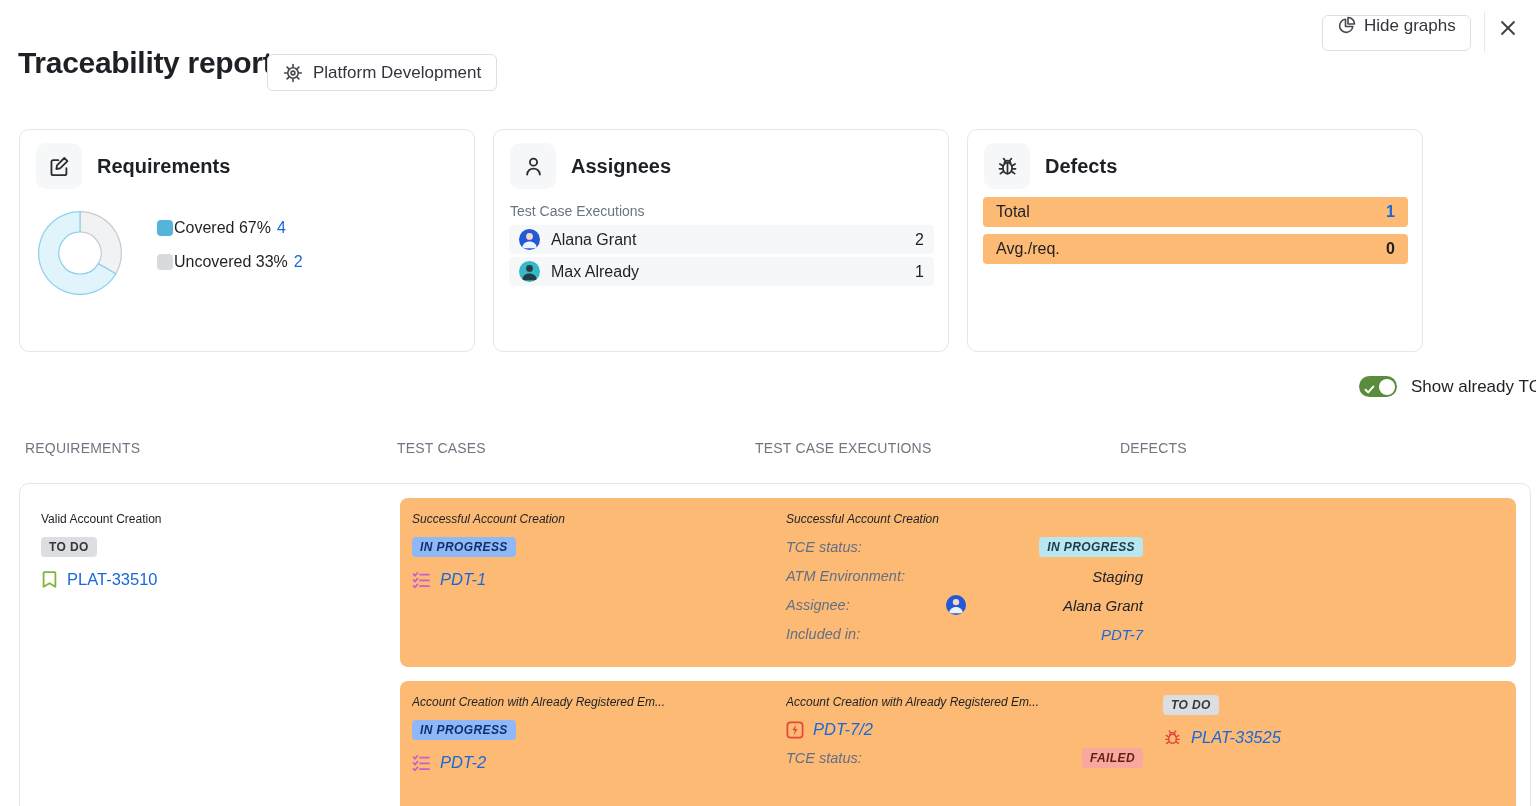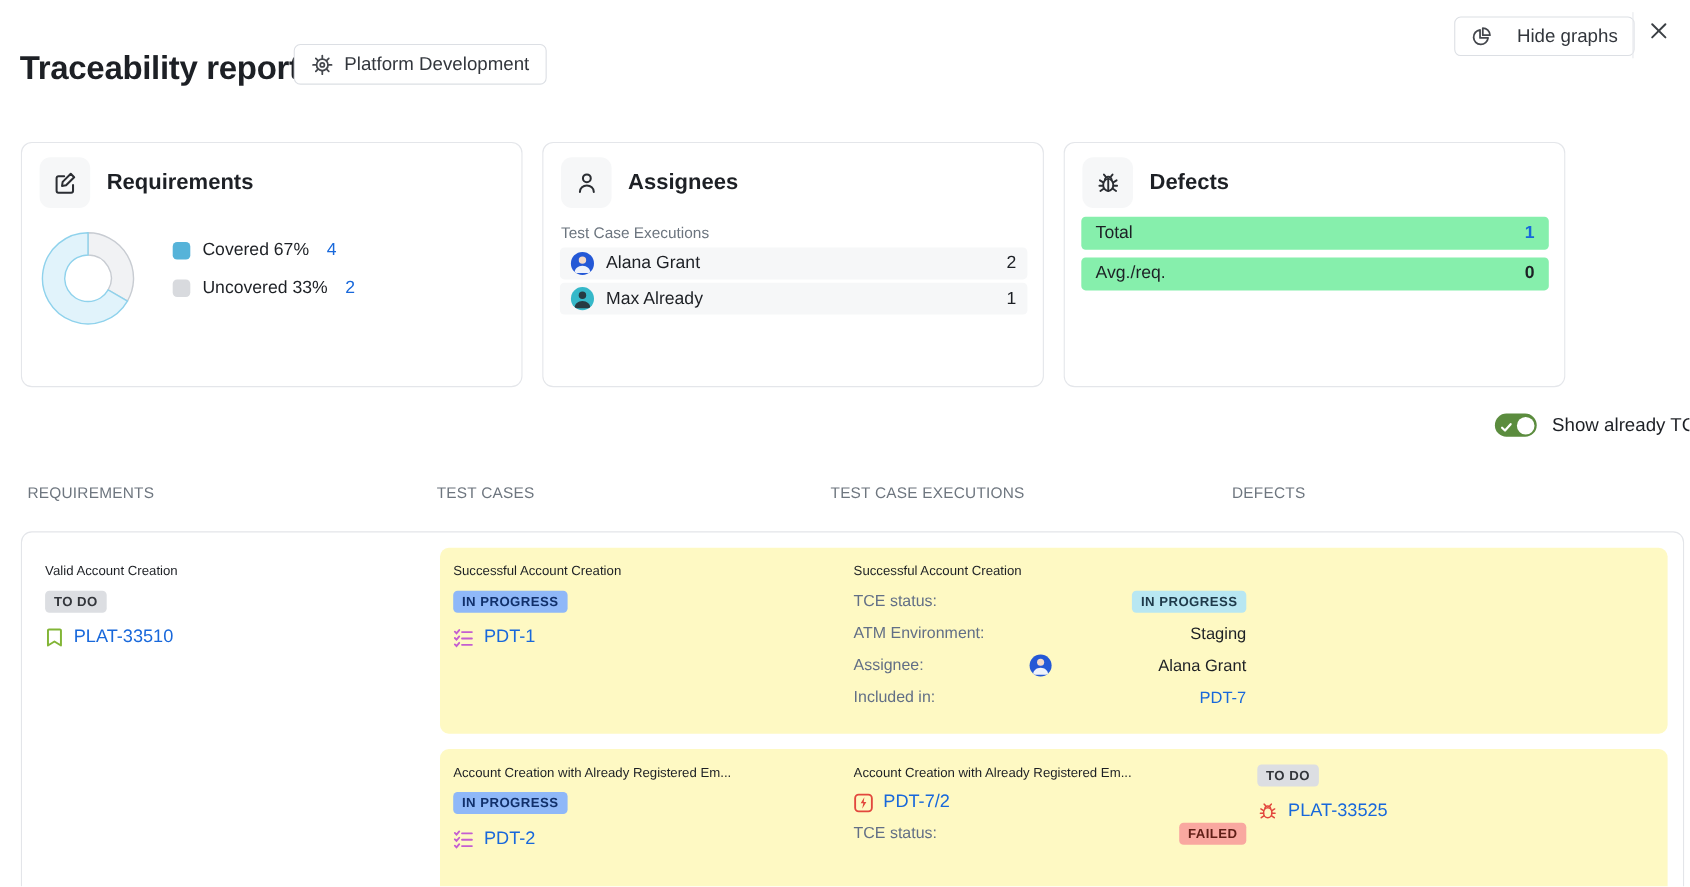--- a/index.html
+++ b/index.html
@@ -1,75 +1,75 @@
 <!DOCTYPE html>
 <html style="--link: #1868db; --accent-covered: #56b3d9; --uncovered: #d8dade; --toggle-on: #5b8c3e; --badge-todo-bg: #dcdee2; --badge-todo-text: #33363b; --badge-inprogress-bg: #8fb8f8; --badge-inprogress-text: #11306b; --badge-tce-inprogress-bg: #b8e7f2; --badge-tce-inprogress-text: #1e3a4a; --badge-failed-bg: #f9a8a0; --badge-failed-text: #601e16; --requirement-icon: #82b536; --test-icon: #c45ed1; --execution-icon: #e2483d; --bug-icon: #e2483d; --avatar-peter: #8993a4; --avatar-alana: #2458d6; --avatar-max: #35b8c9;"><head>
 <meta charset="utf-8">
 <style>
   html,body{margin:0;padding:0;background:#fff;}
   body{font-family:"Liberation Sans","DejaVu Sans",sans-serif;color:#1d2025;}
   .page{position:relative;width:1536px;height:806px;overflow:hidden;background:#fff;}
 
   
   .page-title{position:absolute;left:18px;top:26px;font-size:30px;font-weight:700;letter-spacing:-.3px;}
-  .project-btn{position:absolute;left:267px;top:40px;height:37px;display:flex;align-items:center;gap:10px;
+  .project-btn{position:absolute;left:267px;top:54px;height:37px;display:flex;align-items:center;gap:10px;
     padding:0 15px;border:1px solid #dcdfe4;border-radius:6px;background:#fff;font-size:17px;color:#32363c;cursor:pointer;}
-  .hide-graphs-btn{position:absolute;left:1322px;top:15px;height:36px;display:flex;align-items:center;gap:23px;
+  .hide-graphs-btn{position:absolute;left:1322px;top:15px;height:36px;display:flex;align-items:flex-start;gap:8px;
     padding:0 14px;border:1px solid #dcdfe4;border-radius:6px;background:#fff;font-size:17px;font-weight:500;color:#32363c;cursor:pointer;}
   .header-divider{position:absolute;left:1484px;top:11px;width:1px;height:42px;background:#e8eaed;}
   .close-btn{position:absolute;left:1492px;top:12px;width:32px;height:32px;border:none;background:none;cursor:pointer;
     display:flex;align-items:center;justify-content:center;color:#3c4045;}
 
   
   .card{position:absolute;top:129px;width:456px;height:223px;border:1px solid #e4e6ea;border-radius:10px;background:#fff;box-sizing:border-box;}
   #card-requirements{left:19px}#card-assignees{left:493px}#card-defects{left:967px}
   .card-head{position:absolute;left:16px;top:13px;display:flex;align-items:center;gap:15px;}
   .icon-tile{width:46px;height:46px;border-radius:10px;background:#f6f7f8;display:flex;align-items:center;justify-content:center;}
   .card-title{font-size:20px;font-weight:700;color:#1d2025;}
 
   .donut-wrap{position:absolute;left:14px;top:77px;width:92px;height:92px;}
   .legend{position:absolute;left:137px;top:89px;}
-  .legend-row{display:flex;align-items:center;gap:11px;font-size:16px;margin-bottom:16px;}
+  .legend-row{display:flex;align-items:center;gap:1px;font-size:16px;margin-bottom:16px;}
   .legend-swatch{width:16px;height:16px;border-radius:4px;flex:none;}
   .swatch-covered{background:var(--accent-covered);}
   .swatch-uncovered{background:var(--uncovered);}
   .legend-link{color:var(--link);margin-left:5px;text-decoration:none;cursor:pointer;}
 
   .tce-subtitle{position:absolute;left:16px;top:73px;font-size:14px;color:#6c757f;}
   .assignee-rows{position:absolute;left:15px;top:95px;right:14px;}
   .assignee-row{display:flex;align-items:center;height:29px;background:#f6f7f8;border-radius:4px;padding:0 10px;margin-bottom:3px;font-size:16px;cursor:pointer;}
   .avatar{width:21px;height:21px;border-radius:50%;margin-right:11px;flex:none;display:flex;align-items:center;justify-content:center;overflow:hidden;}
   .avatar-peter{background:var(--avatar-peter);}
   .avatar-alana{background:var(--avatar-alana);}
   .avatar-max{background:var(--avatar-max);}
   .assignee-count{margin-left:auto;font-weight:500;}
 
   .stat-rows{position:absolute;left:15px;top:67px;right:14px;}
-  .stat-row{display:flex;align-items:center;height:30px;background:#86efac;border-radius:4px;padding:0 13px;margin-bottom:7px;font-size:16px;}
+  .stat-row{display:flex;align-items:center;height:30px;background:#fdba74;border-radius:4px;padding:0 13px;margin-bottom:7px;font-size:16px;}
   .stat-value{margin-left:auto;font-weight:600;}
   .stat-value.is-link{color:var(--link);cursor:pointer;}
 
   
   .toggle-row{position:absolute;left:1359px;top:376px;display:flex;align-items:center;gap:14px;}
   .toggle{width:38px;height:21px;border-radius:11px;background:var(--toggle-on);position:relative;cursor:pointer;flex:none;}
   .toggle-knob{position:absolute;right:2.5px;top:2.5px;width:16px;height:16px;border-radius:50%;background:#fff;}
   .toggle-check{position:absolute;left:5px;top:5px;}
   .toggle-label{font-size:17px;color:#1d2025;white-space:nowrap;}
 
   
   .col-headers{position:absolute;top:440px;left:0;width:100%;height:20px;font-size:14px;font-weight:500;color:#6e767f;letter-spacing:.2px;}
   .col-headers span{position:absolute;top:0;}
   .col-req{left:25px}.col-tc{left:397px}.col-tce{left:755px}.col-def{left:1120px}
 
   
   .trace-table{position:absolute;left:19px;top:483px;width:1512px;height:380px;border:1px solid #e3e5e9;border-radius:10px;box-sizing:border-box;padding:14px 14px 0 0;background:#fff;}
   .trace-row{display:grid;grid-template-columns:380px 1fr;margin-bottom:14px;}
   .req-cell{padding:14px 0 0 21px;box-sizing:border-box;}
-  .row-panel{background:#fef9c3;border-radius:8px;display:grid;grid-template-columns:354px 357px 1fr;column-gap:10px;
-    padding:14px 14px 16px 12px;box-sizing:border-box;min-height:169px;}
+  .row-panel{background:#fdba74;border-radius:8px;display:grid;grid-template-columns:354px 357px 1fr;column-gap:20px;
+    padding:14px 14px 16px 12px;box-sizing:border-box;min-height:169px;font-style:italic;}
   .cell-title{font-size:12px;color:#1d2025;margin-bottom:11px;white-space:nowrap;overflow:hidden;}
   .badge{display:inline-block;font-size:12px;font-weight:700;letter-spacing:.4px;padding:3px 8px;border-radius:4px;line-height:1.2;}
   .badge-todo{background:var(--badge-todo-bg);color:var(--badge-todo-text);}
   .badge-inprogress{background:var(--badge-inprogress-bg);color:var(--badge-inprogress-text);}
   .badge-tce-inprogress{background:var(--badge-tce-inprogress-bg);color:var(--badge-tce-inprogress-text);}
   .badge-failed{background:var(--badge-failed-bg);color:var(--badge-failed-text);}
   .key-row{display:flex;align-items:center;gap:9px;margin-top:13px;font-size:16.5px;}
   .key-link{color:var(--link);text-decoration:none;cursor:pointer;}
   .meta-row{display:flex;align-items:center;gap:8px;font-size:14.5px;color:#626f86;margin-top:9px;min-height:20px;justify-content:space-between;}
   .meta-value{color:#1d2025;font-size:15px;}

